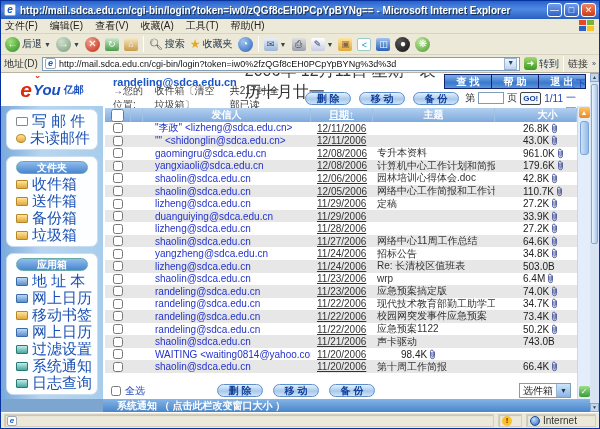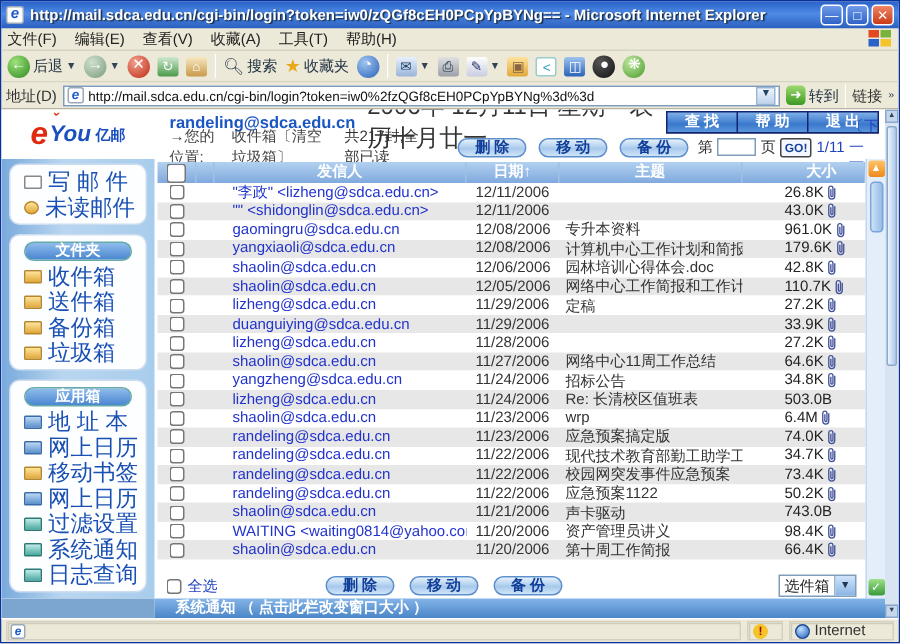--- a/index.html
+++ b/index.html
@@ -85,21 +85,21 @@
   .ic-pencil { background:#fff; border:1px solid #888; position:relative; }
   .section-pill { align-self:center; width:72px; height:13px; border-radius:7px; background:linear-gradient(180deg,#8fbcec,#4a86d0); border:1px solid #6aa; color:#fff; font-size:10px; font-weight:bold; text-align:center; line-height:12px; }
 
   
   .main { flex:1; display:flex; flex-direction:column; overflow:hidden; padding:2px 0 0 2px; }
   .thead { height:14px; display:flex; background:linear-gradient(180deg,#b3d1f0,#7fa9dd); flex:none; }
   .thead span { color:#fff; font-weight:bold; font-size:10px; text-align:center; line-height:14px; border-right:1px solid #a0c0e4; }
   .c0 { width:26px; flex:none; display:flex; align-items:center; justify-content:center; }
   .c1 { width:12px; flex:none; }
   .c2 { width:168px; flex:none; overflow:hidden; white-space:nowrap; }
-  .c3 { width:62px; flex:none; overflow:hidden; white-space:nowrap; }
+  .c3 { width:62px; flex:none; overflow:hidden; white-space:nowrap;text-decoration:underline; }
   .c4 { flex:1; overflow:hidden; white-space:nowrap; }
   .c5 { width:58px; flex:none; overflow:hidden; white-space:nowrap;margin-left:24px; }
   .rows { flex:1; display:flex; flex-direction:column; }
   .trow { height:12.55px; display:flex; align-items:center; background:#fff; font-size:10px; }
   .trow.alt { background:#e7e7e7; }
   .trow input { width:10px; height:10px; }
   .trow .c2 a { color:#2233cc; text-decoration:none; padding-left:12px; }
   .trow .c3 { color:#333; padding-left:6px; }
   .trow .c4 a { color:#333; text-decoration:none; padding-left:4px; }
   .trow .c5 { color:#222; padding-left:4px; display:flex; align-items:center; gap:2px; }
@@ -626,21 +626,20 @@
 
     </span>
   </div>
             <div class="trow">
     <span class="c0">
                 <input type="checkbox" style="">
               </span>
     <span class="c1"></span>
     <span class="c2"><a href="#">WAITING &lt;waiting0814@yahoo.com.cn&gt;</a></span>
     <span class="c3">11/20/2006</span>
-    <span class="c4"><a href="#">资产管理员讲义</a></span>
     <span class="c5">
       <span class="size-text">98.4K</span>
       <svg class="clip" width="7" height="11" viewBox="0 0 7 11">
                   <path d="M5.5 2.5 v5.2 a2 2 0 0 1 -4 0 v-5.2 a1.4 1.4 0 0 1 2.8 0 v4.8 a0.7 0.7 0 0 1 -1.4 0 v-4.2" fill="none" stroke="#44549a" stroke-width="0.9"></path>
                 </svg>
     </span>
   </div>
             <div class="trow alt">
     <span class="c0">
                 <input type="checkbox" style="">

